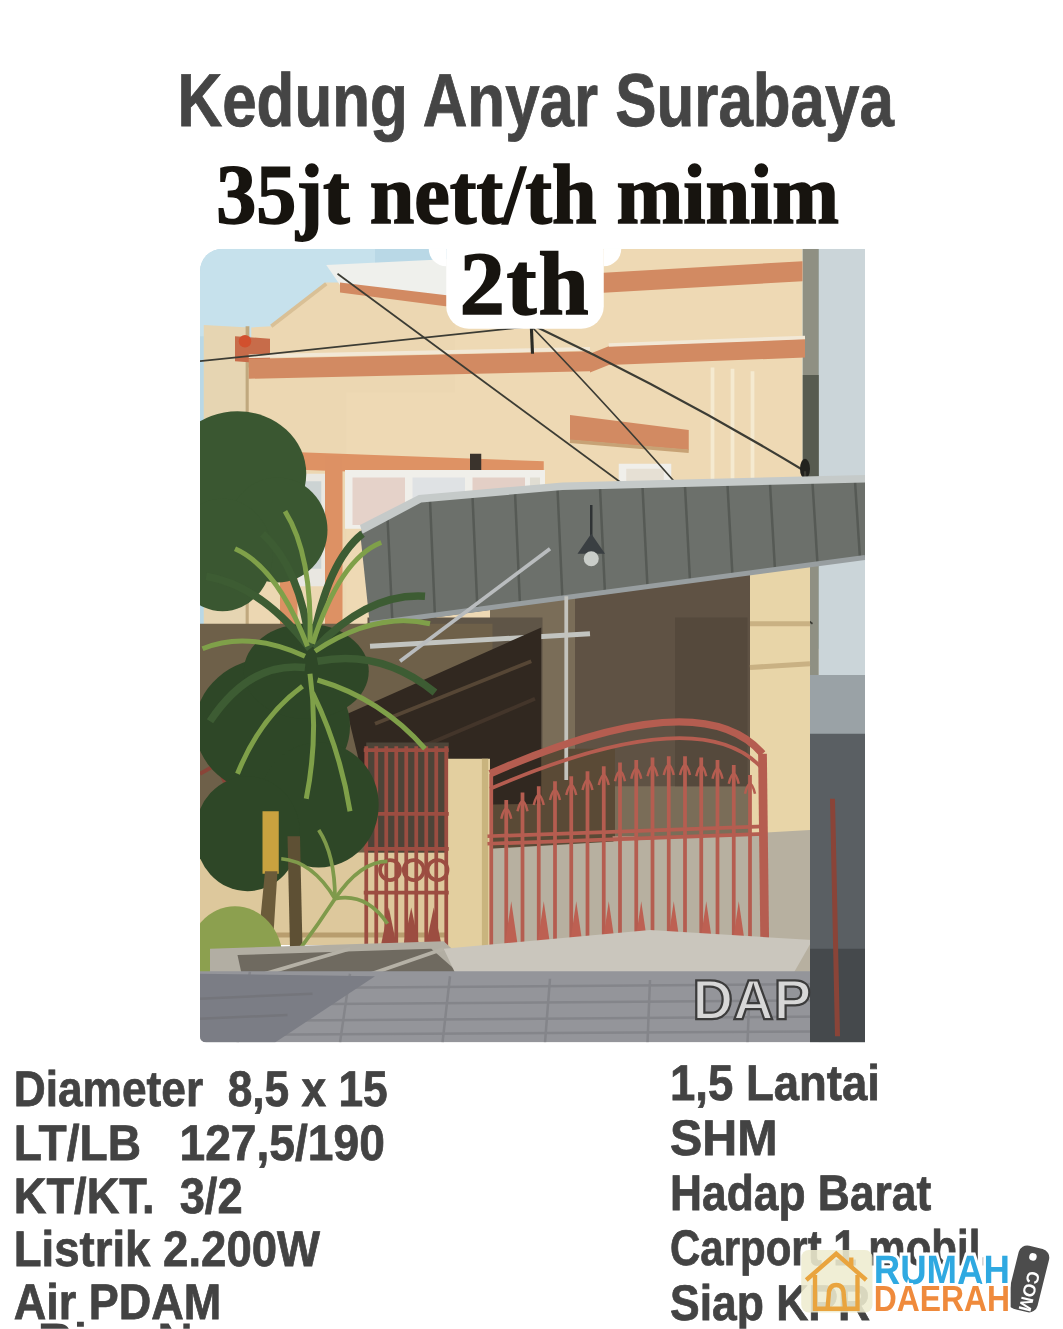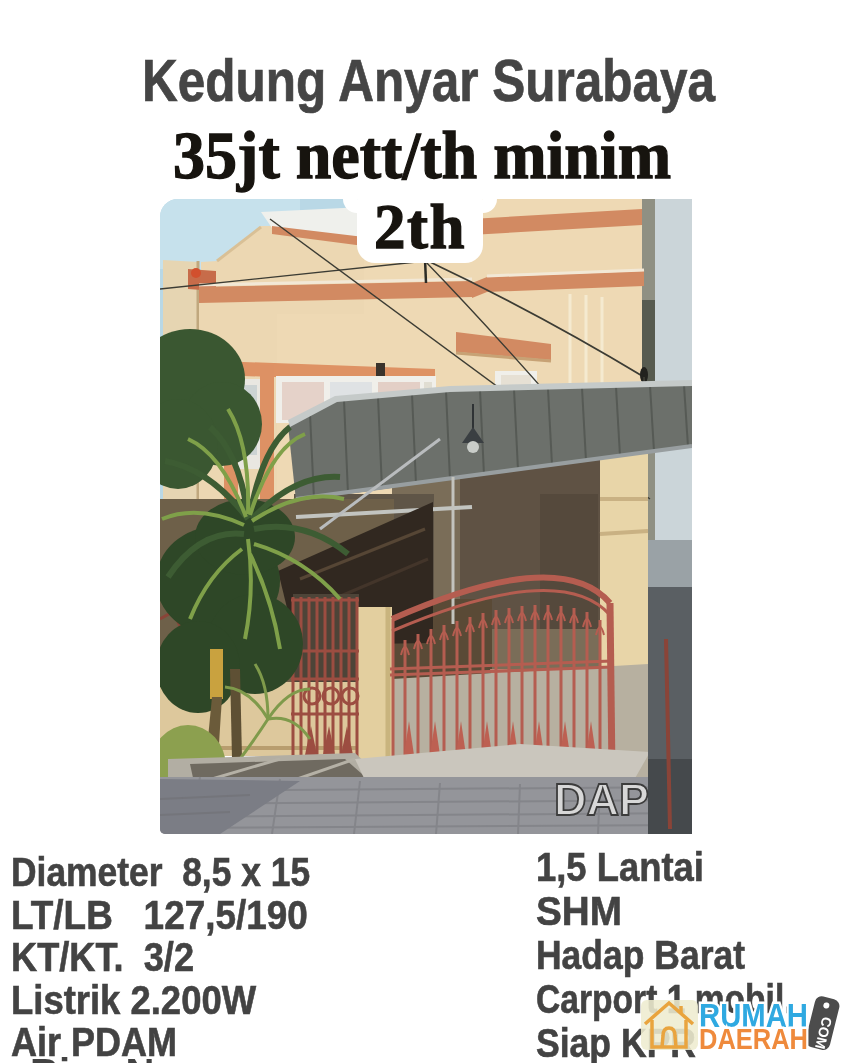--- a/index.html
+++ b/index.html
@@ -7,21 +7,21 @@
        font-family:"Liberation Sans",sans-serif;}
   .h1{position:absolute;left:142px;top:51px;font-weight:bold;font-size:60px;line-height:60px;
       color:#454545;white-space:nowrap;transform:scaleX(0.825);transform-origin:left top;-webkit-text-stroke:0.7px #454545;}
   .h2{position:absolute;left:173px;top:121px;font-family:"Liberation Serif",serif;font-weight:bold;
       font-size:68px;line-height:68px;color:#17140f;white-space:nowrap;transform:scaleX(0.942);transform-origin:left top;-webkit-text-stroke:1.3px #17140f;}
   .photo{position:absolute;left:160px;top:199px;width:628px;height:635px;
          border-radius:18px 18px 5px 5px;overflow:hidden;}
   .box2th{position:absolute;left:357px;top:192px;width:126px;height:71px;background:#ffffff;
           border-radius:8px 8px 18px 18px;}
   .t2th{position:absolute;left:357px;top:192px;width:126px;text-align:center;
-        font-family:"Liberation Serif",serif;font-weight:bold;font-size:63px;line-height:70px;color:#17140f;-webkit-text-stroke:1.3px #17140f;letter-spacing:1.5px;}
+        font-family:"Liberation Serif",serif;font-weight:bold;font-size:72px;line-height:70px;color:#17140f;-webkit-text-stroke:1.3px #17140f;letter-spacing:1.5px;}
   .spec div{font-weight:bold;font-size:40px;line-height:43.7px;color:#434343;-webkit-text-stroke:0.6px #434343;
         white-space:nowrap;transform-origin:left top;}
   .specL{position:absolute;left:11px;top:851px;}
   .specL div{line-height:42.5px;}
   .specR{position:absolute;left:536px;top:845px;}
   .specR div{line-height:44px;}
   .cutline{position:absolute;left:30px;top:1051px;font-weight:bold;font-size:40px;color:#434343;white-space:nowrap;}
 </style>
 </head>
 <body>

